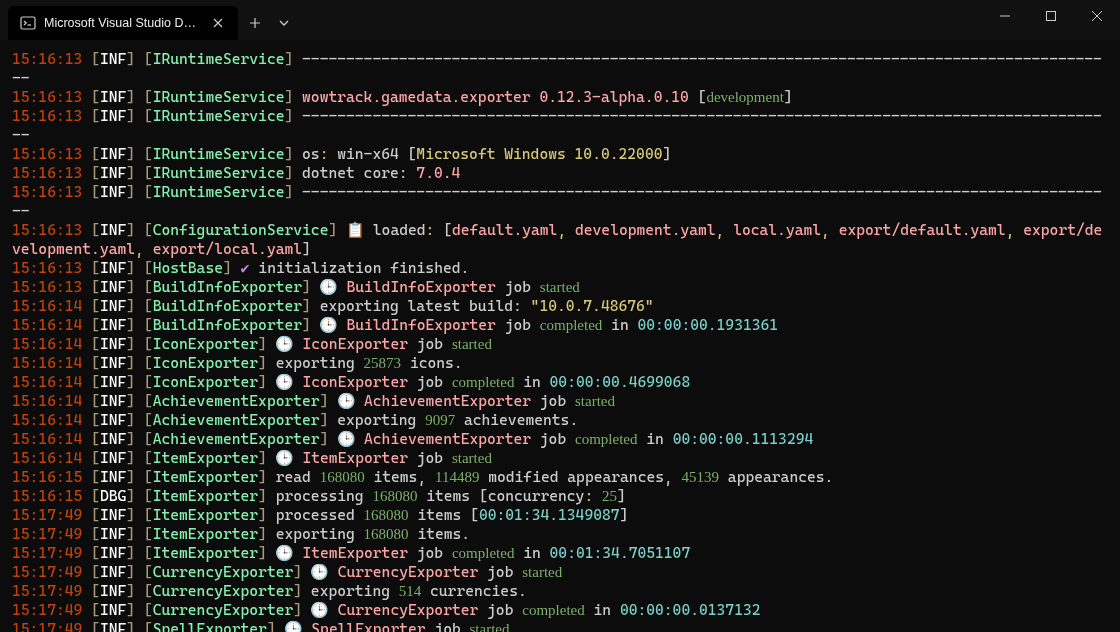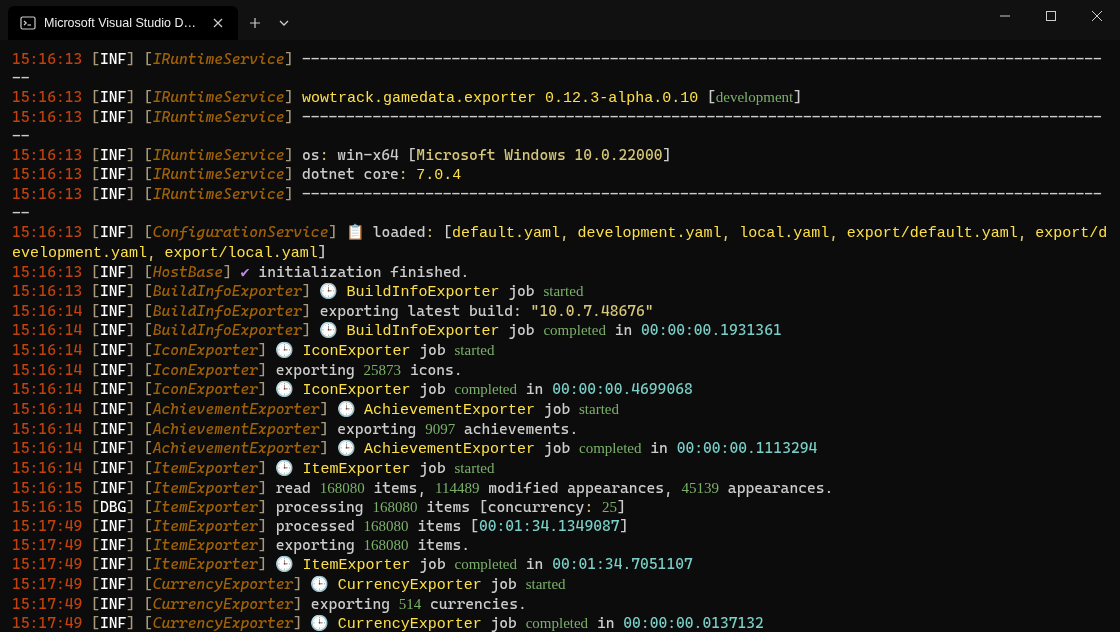--- a/index.html
+++ b/index.html
@@ -30,22 +30,22 @@
       padding: 10px 12px 0 12px;
       line-height: 19px;
       letter-spacing: 0;
       white-space: pre;
       overflow: hidden;
     }
     .row { white-space: pre-wrap; word-break: break-all; }
     .ts { color: #c2410c; }
     .br { color: #a99a7c; }
     .lvl { color: #fff; font-weight: normal; }
-    .svc { color: #a16207; font-style: italic; }
-    .orange { color: #fde047; font-family: Liberation Mono, monospace; }
+    .svc { color: #86efac; }
+    .orange { color: #fca5a5; }
     .green { color: #7bb06a; font-family: Liberation Serif, serif; }
     .yellow { color: #d8c87a; }
     .lightblue { color: #7ad0c8; }
     .purple { color: #c188e0; }
     .gray { color: #cccccc; }
     .emoji { display: inline-block; width: 18px; text-align: center; }
   </style>
 </head>
 <body>
 

